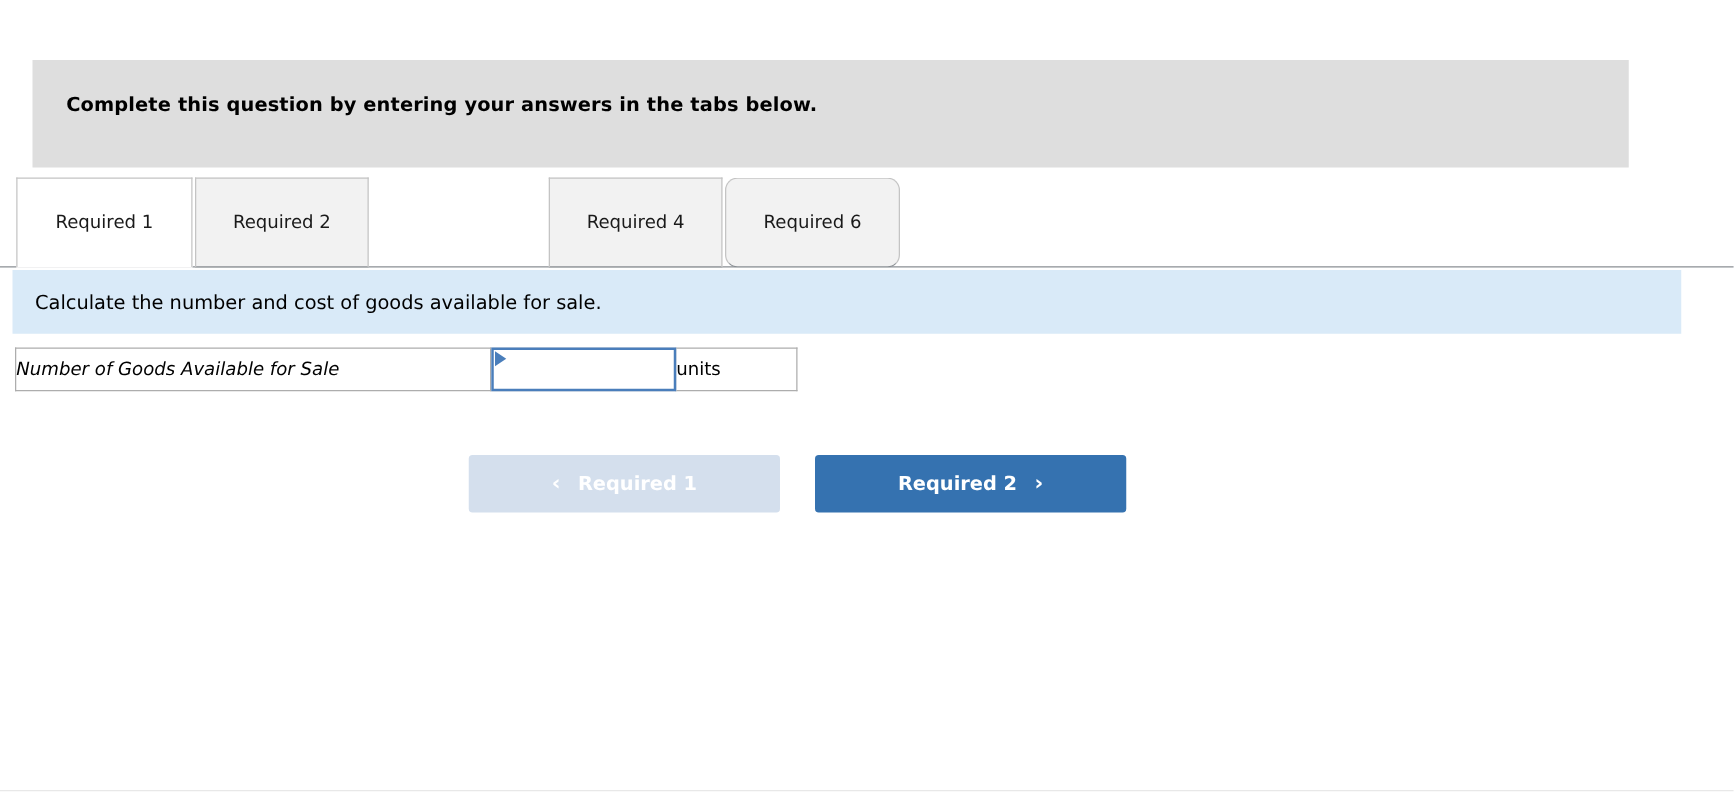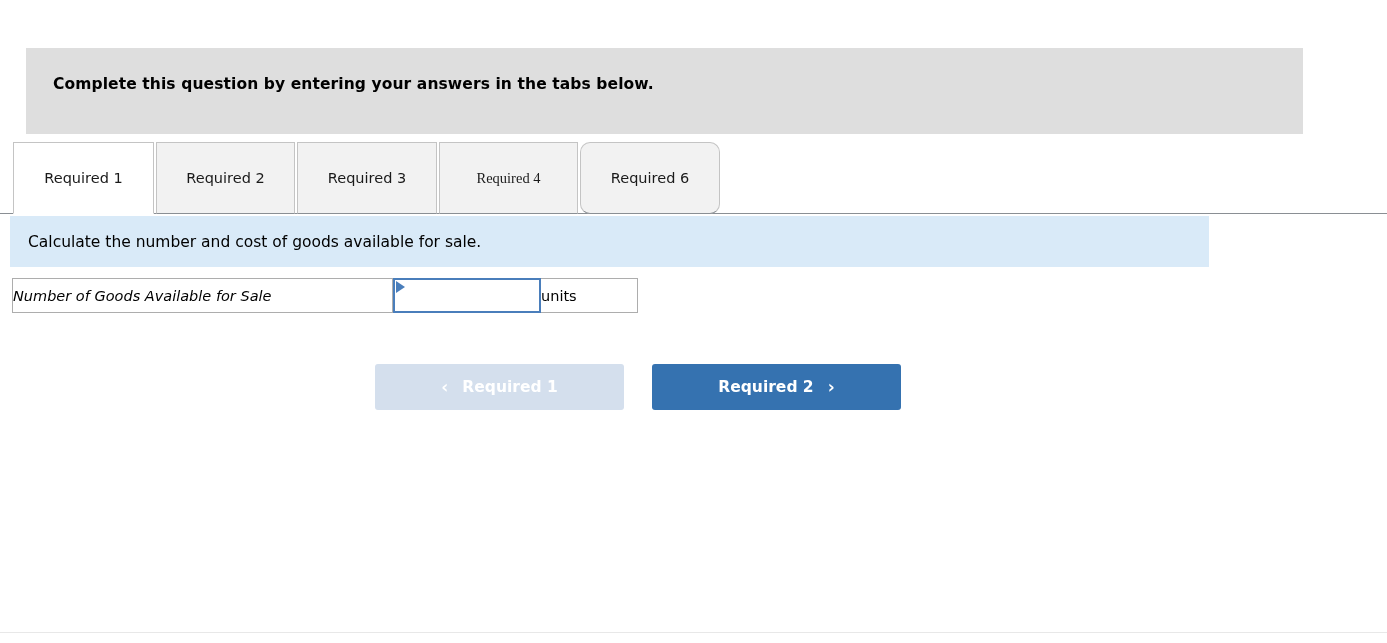--- a/index.html
+++ b/index.html
@@ -71,29 +71,29 @@
   }
   .tab.active {
     background: #ffffff;
     border: 1px solid #c4c4c4;
     border-bottom: 1px solid #ffffff;
     z-index: 3;
   }
   .tab-0 { left: 13px;  width: 141px; }
   .tab-1 { left: 156px; width: 139px; }
   .tab-2 { left: 297px; width: 140px; }
-  .tab-3 { left: 439px; width: 139px; font-family: Liberation Serif, serif; }
+  .tab-3 { left: 439px; width: 139px; }
   .tab-4 { left: 580px; width: 140px; border-radius: 10px; }
 
   
   .instruction-bar {
     position: absolute;
     left: 10px;
     top: 216px;
-    width: 1199px;
+    width: 1335px;
     height: 51px;
     background: #d9eaf8;
     display: flex;
     align-items: center;
     box-sizing: border-box;
   }
   .instruction-text {
     padding-left: 18px;
     font-size: 15.5px;
     color: #000000;
@@ -237,23 +237,20 @@
 </div>
 
 <div class="tab-strip">
   <div class="tab-underline"></div>
 
   <div class="tab active tab-0">
     <span>Required 1</span>
   </div>
   <div class="tab tab-1">
     <span>Required 2</span>
-  </div>
-  <div class="tab tab-2">
-    <span>Required 3</span>
   </div>
   <div class="tab tab-3">
     <span>Required 4</span>
   </div>
   <div class="tab tab-4">
     <span>Required 6</span>
   </div>
 </div>
 
 <div class="instruction-bar">

